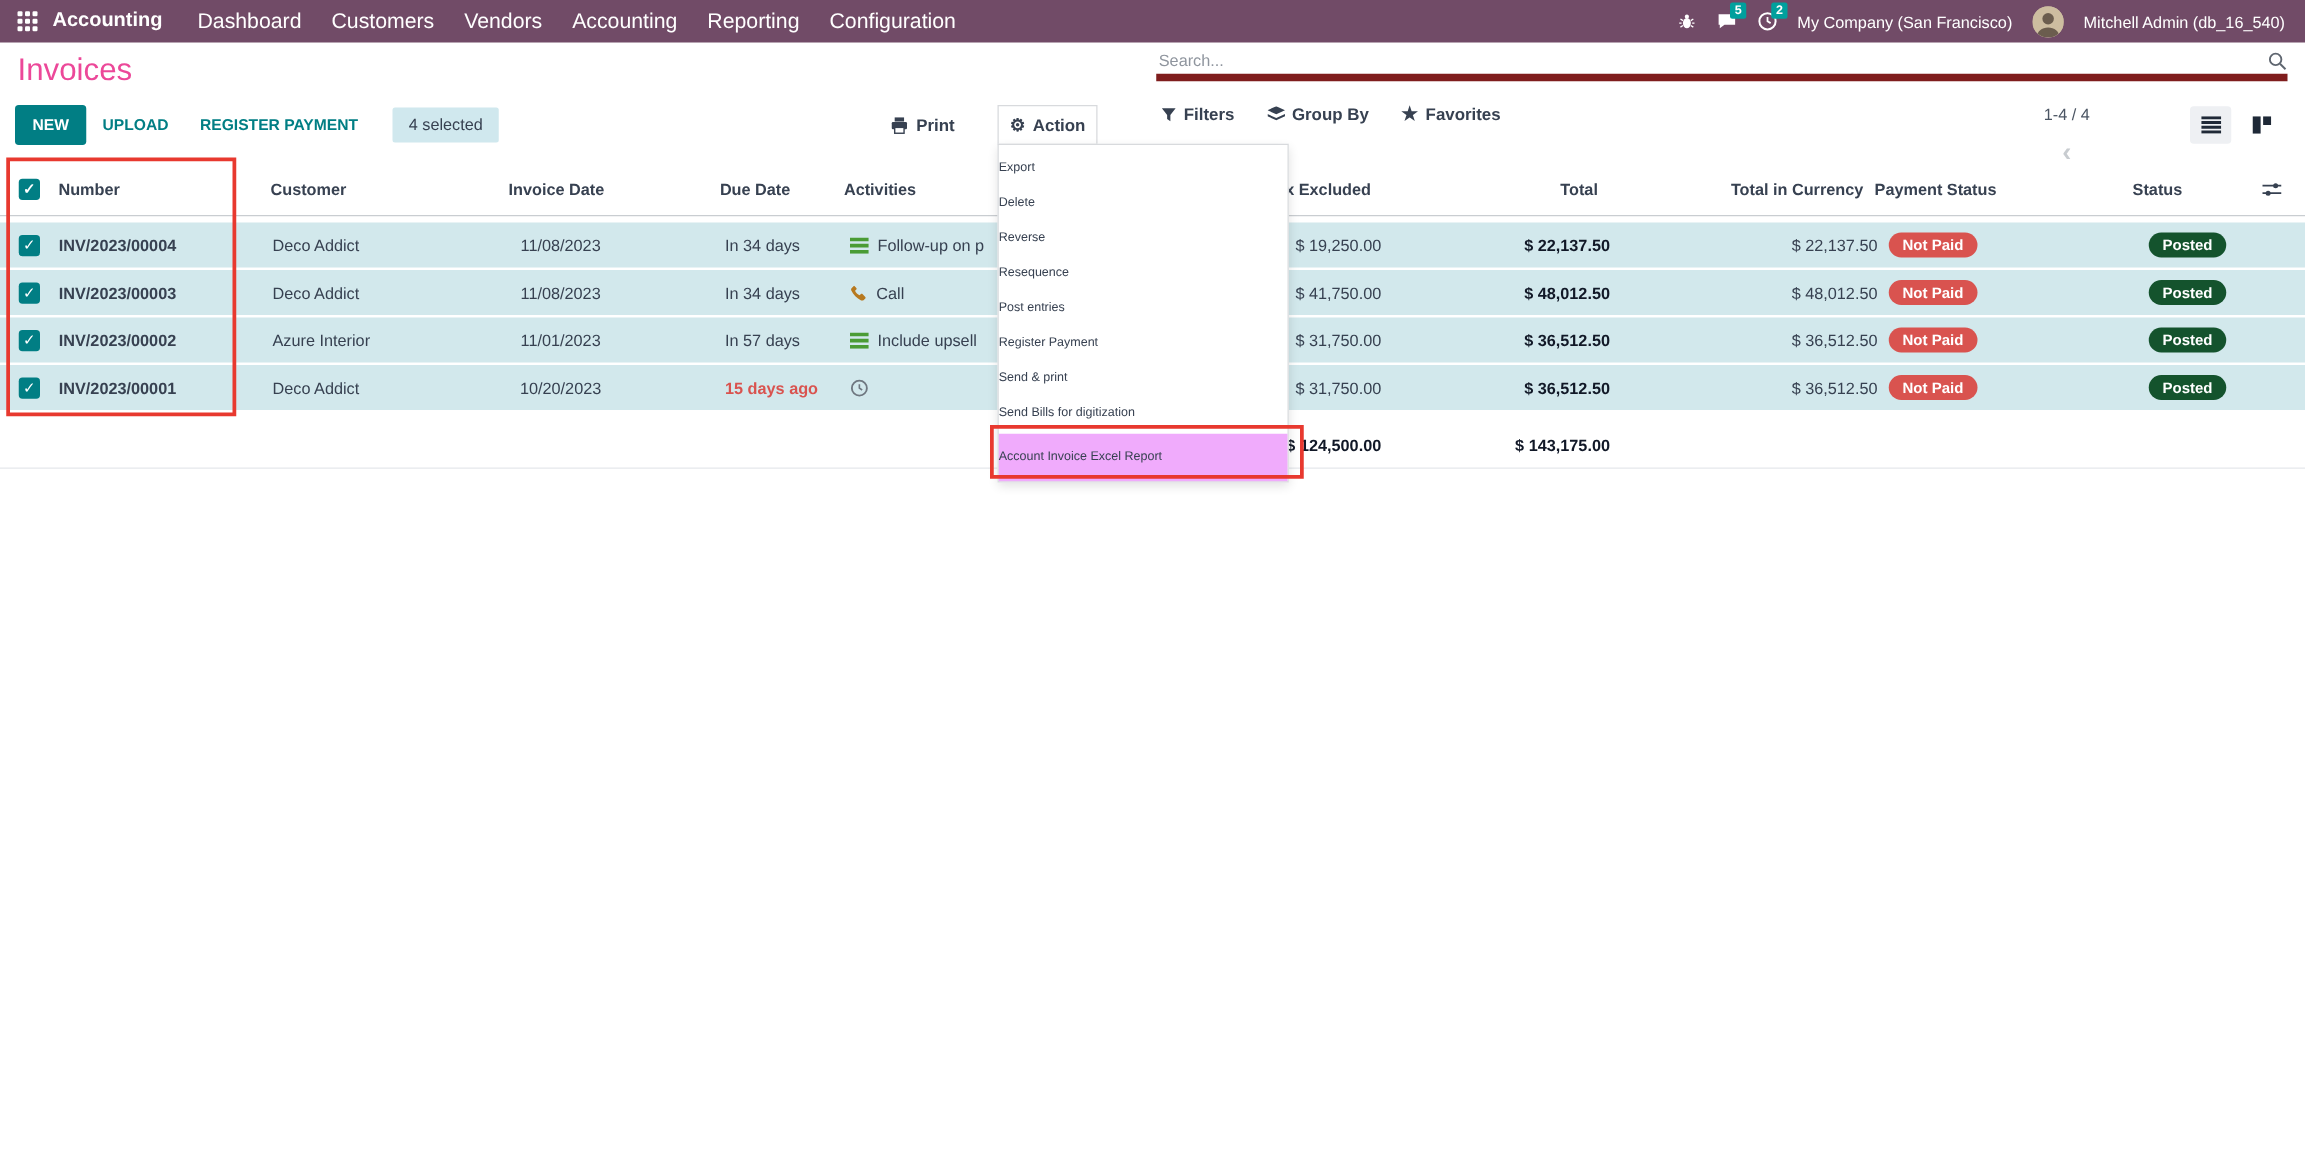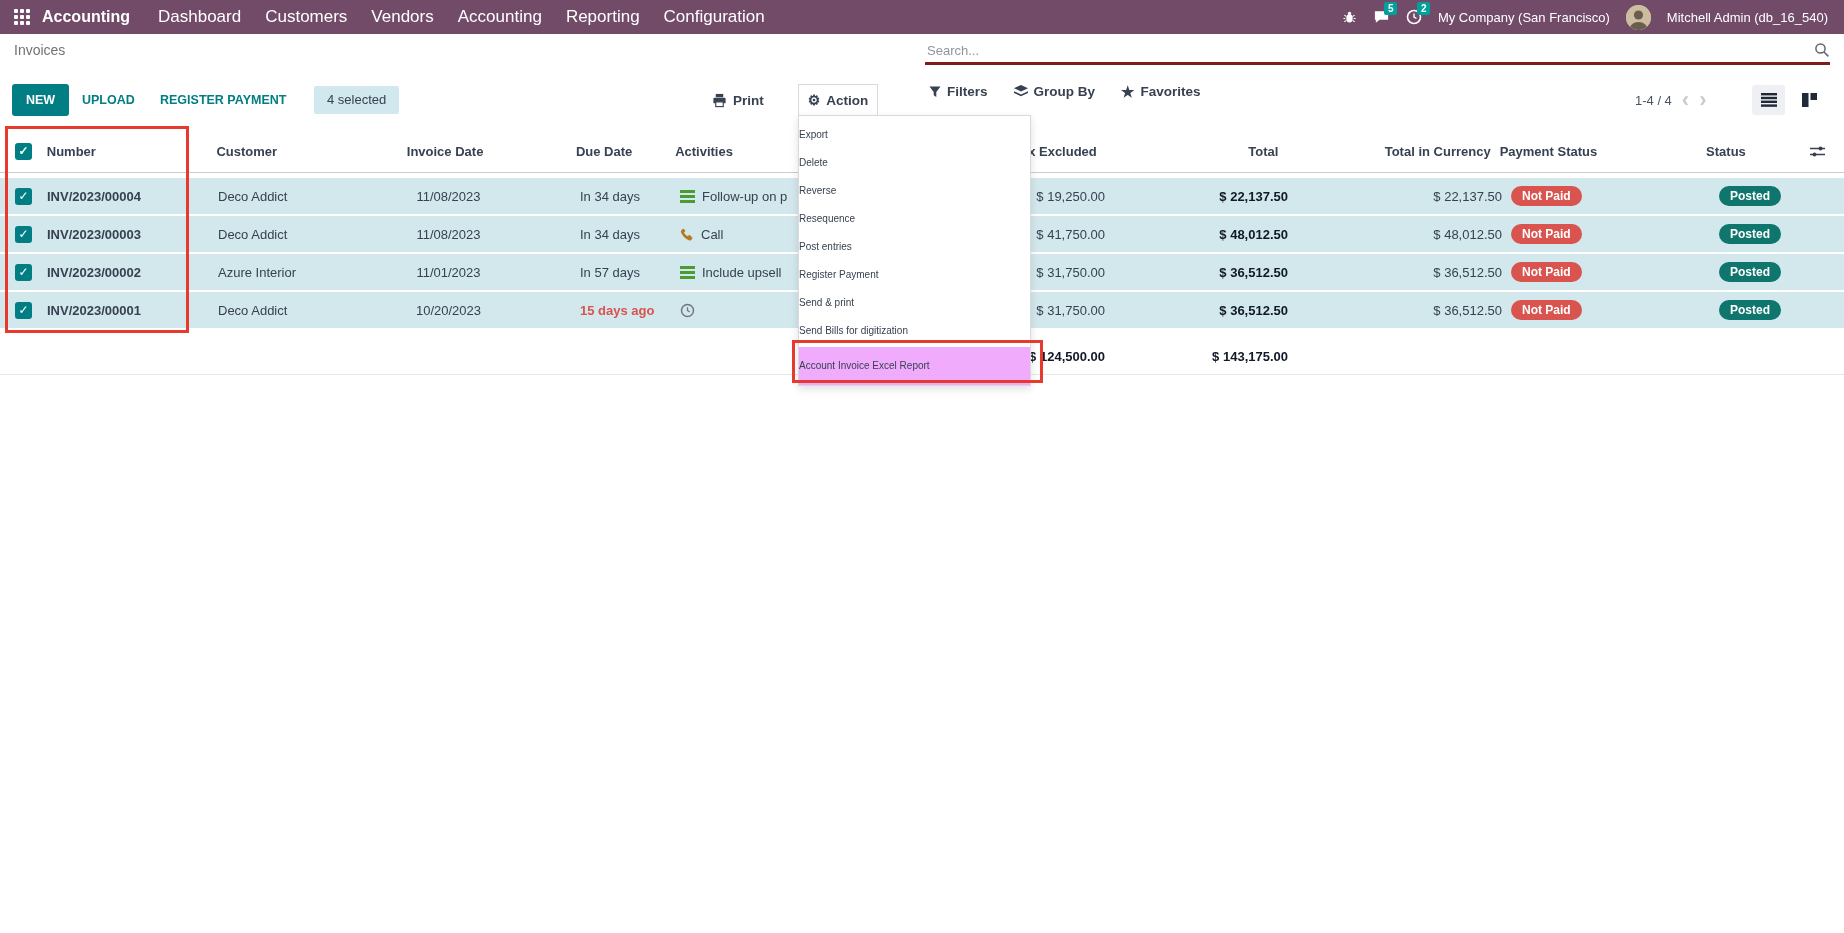--- a/index.html
+++ b/index.html
@@ -13,23 +13,23 @@
   .grid-icon span{width:4px;height:4px;background:#fff;border-radius:1px;}
   .app-name{font-size:16px;font-weight:bold;margin:0 16px 0 4px;}
   .nav-item{font-size:17px;padding:0 12px;line-height:34px;cursor:pointer;}
   .nav-right{margin-left:auto;display:flex;align-items:center;gap:16px;font-size:13px;}
   .nav-ico{position:relative;display:flex;align-items:center;cursor:pointer;}
   .nav-badge{position:absolute;top:-7px;left:11px;background:#00A09D;color:#fff;font-size:10px;
     font-weight:bold;line-height:13px;padding:0 4px;border-radius:2px;}
   .avatar{width:25px;height:25px;border-radius:50%;overflow:hidden;background:#cdbda0;flex:0 0 auto;}
 
   
-  .page-title{position:absolute;left:14px;top:42px;font-size:14px;color:#737373;}
+  .page-title{position:absolute;left:14px;top:42px;font-size:25px;color:#ec4899;}
   .search-wrap{position:absolute;left:925px;top:38px;width:905px;height:27px;
-    border-bottom:3px solid #7f1d1d;display:flex;align-items:center;}
+    border-bottom:6px solid #7f1d1d;display:flex;align-items:center;}
   .search-wrap input{flex:1;border:none;outline:none;font-size:13px;color:#374151;background:transparent;}
   .search-wrap input::placeholder{color:#8f959e;}
 
   .btn-new{position:absolute;left:12px;top:84px;height:32px;line-height:32px;background:#017e84;
     color:#fff;font-size:12.5px;font-weight:bold;padding:0 14px;border-radius:3px;cursor:pointer;}
   .btn-flat{position:absolute;top:84px;height:32px;line-height:32px;color:#017e84;
     font-size:12.5px;font-weight:bold;cursor:pointer;}
   .btn-upload{left:82px;}
   .btn-regpay{left:160px;}
   .chip-selected{position:absolute;left:314px;top:86px;height:28px;line-height:28px;
@@ -48,21 +48,21 @@
   .dd-item{height:28px;line-height:28px;font-size:10px;color:#374151;
     white-space:nowrap;cursor:pointer;}
   .dd-item-hl{height:38px;line-height:38px;background:#f0abfc;margin-top:2px;}
 
   .filters-bar{position:absolute;left:929px;top:84px;height:32px;display:flex;align-items:flex-start;
     gap:26px;font-size:13.5px;font-weight:600;color:#374151;}
   .fbtn{display:flex;align-items:center;gap:6px;cursor:pointer;}
   .star{font-size:15px;line-height:1;}
 
   .pager{position:absolute;left:1635px;top:84px;height:32px;display:flex;align-items:center;
-    gap:10px;font-size:13px;color:#4b5563;}
+    gap:10px;font-size:13px;color:#4b5563;flex-direction:column;}
   .chev{font-size:22px;color:#c8ccd0;line-height:26px;cursor:pointer;font-weight:bold;}
   .switcher{position:absolute;left:1752px;top:85px;display:flex;gap:8px;align-items:center;}
   .view-btn{width:33px;height:30px;display:flex;align-items:center;justify-content:center;
     border-radius:3px;cursor:pointer;}
   .view-active{background:#eef0f3;}
 
   
   .thead{position:absolute;top:130px;left:0;width:1844px;height:43px;border-bottom:1px solid #c9cdd1;
     display:flex;align-items:center;font-weight:bold;font-size:13px;color:#374151;background:#fff;}
   .trow{position:absolute;left:0;width:1844px;height:36px;background:#d2e8ec;display:flex;
@@ -81,21 +81,21 @@
   .c-paystat{width:207px;padding-left:9px;}
   .c-status{width:95px;padding-left:10px;}
   .c-settings{width:54px;display:flex;justify-content:center;}
   .hd{font-weight:bold;color:#374151;}
 
   .checkbox{width:17px;height:17px;background:#017e84;border-radius:3px;color:#fff;font-size:12px;
     display:flex;align-items:center;justify-content:center;cursor:pointer;}
   .overdue{color:#d9534f;font-weight:600;}
   .pill{display:inline-block;font-size:12px;font-weight:bold;color:#fff;padding:3px 11px;border-radius:11px;}
   .pill-red{background:#d9534f;}
-  .pill-green{background:#0f766e;}
+  .pill-green{background:#14532d;}
 
   .total-row{position:absolute;top:340px;left:0;width:1844px;height:32px;display:flex;
     align-items:center;font-size:13px;font-weight:bold;color:#111827;}
   .table-bottom{position:absolute;top:374px;left:0;width:1844px;border-top:1px solid #e5e7eb;}
 
   
   .annot{position:absolute;border:3px solid #e8392f;z-index:80;pointer-events:none;}
   .annot-col{left:5px;top:126px;width:184px;height:207px;}
   .annot-menu{left:792px;top:340px;width:251px;height:43px;}
 

